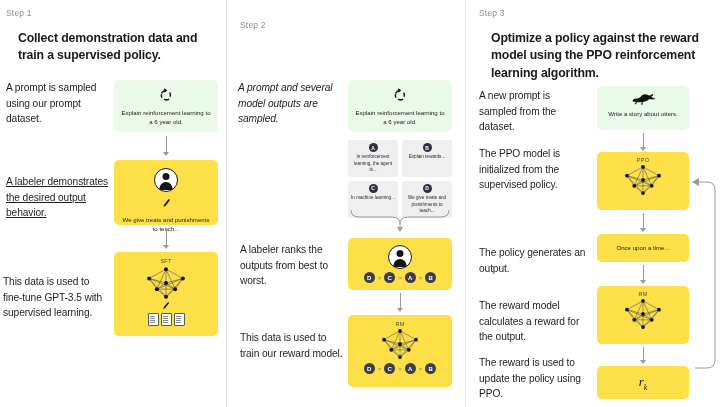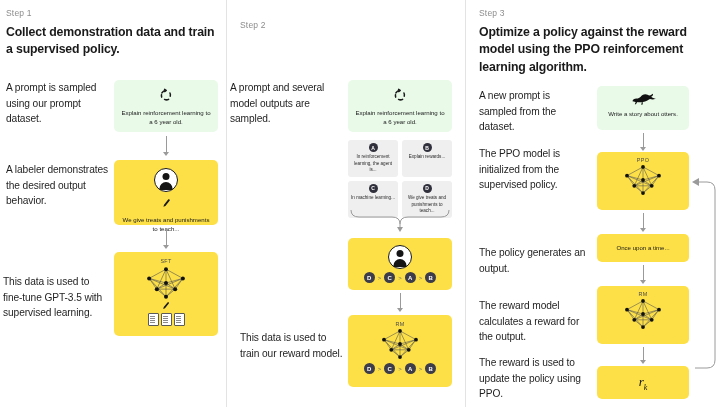--- a/index.html
+++ b/index.html
@@ -13,21 +13,21 @@
   .board{position:relative;width:720px;height:407px;display:flex;}
   .col{position:relative;box-sizing:border-box;}
   .col.c1{width:226px;padding:8px 0 0 6px;}
   .col.c2{width:239px;padding:20px 0 0 14px;}
   .col.c3{width:255px;padding:8px 0 0 14px;}
   .divider{position:absolute;top:0;bottom:0;width:1px;background:#e3e3e3;}
   .divider.d1{left:226px;}
   .divider.d2{left:465px;}
 
   .step-label{font-size:8.5px;color:#8c8c8c;letter-spacing:.2px;margin:0 0 6px 0;}
-  .step-title{font-size:12.3px;font-weight:bold;line-height:1.42;margin:0;letter-spacing:-.15px;max-width:215px;}
+  .step-title{font-size:12.3px;font-weight:bold;line-height:1.42;margin:12px;letter-spacing:-.15px;max-width:215px;}
   .caption{font-size:10.2px;line-height:1.52;color:#1f1f1f;letter-spacing:-.1px;}
 
   
   .card{background:#fde047;border-radius:5px;box-sizing:border-box;}
   .card.green{background:#e9fae9;}
   .card-text{font-size:6.1px;line-height:1.5;text-align:center;color:#1a1a1a;}
   .tiny-label{font-size:5.4px;text-align:center;color:#4a4a4a;letter-spacing:.3px;}
 
   .arrow{width:10px;display:flex;flex-direction:column;align-items:center;}
   .arrow .shaft{width:1px;background:#9a9a9a;}
@@ -67,21 +67,21 @@
 <div class="board">
 
   <div class="divider d1"></div>
   <div class="divider d2"></div>
 
   <div class="col c1">
     <div class="step-label">Step 1</div>
     <div class="step-title">Collect demonstration data and train a supervised policy.</div>
 
     <div class="caption gfx" style="left:6px;top:80px;width:100px;">A prompt is sampled using our prompt dataset.</div>
-    <div class="caption gfx" style="left:6px;top:162px;width:102px;">A labeler demonstrates the desired output behavior.</div>
+    <div class="caption gfx" style="left:6px;top:174px;width:102px;text-decoration:underline;">A labeler demonstrates the desired output behavior.</div>
     <div class="caption gfx" style="left:3px;top:274px;width:102px;">This data is used to fine-tune GPT-3.5 with supervised learning.</div>
 
     <div class="card green gfx" style="left:114px;top:80px;width:104px;height:52px;padding:8px 7px 0 7px;">
       <div style="display:flex;justify-content:center;margin-bottom:6px;">
         <svg width="14" height="14" viewBox="0 0 24 24" fill="none" stroke="#1a1a1a" stroke-width="2.6" stroke-linecap="round">
           <path d="M5 8.5 A8 8 0 0 1 12 4.2"></path>
             <path d="M18.8 8.6 A8 8 0 0 1 19.3 14"></path>
           <path d="M16.5 19.4 A8 8 0 0 1 9.5 19.6"></path>
             <path d="M4.6 15.6 A8 8 0 0 1 4.3 11.5"></path>
           <path d="M12 4.2 l-2.4 -1.8 M12 4.2 l-2.4 1.9"></path>
@@ -142,21 +142,22 @@
         <div class="doc"></div>
           <div class="doc"></div>
           <div class="doc"></div>
       </div>
     </div>
   </div>
 
   <div class="col c2">
     <div class="step-label">Step 2</div>
 
-    <div class="caption gfx" style="left:4px;top:80px;width:100px;">A prompt and several model outputs are sampled.</div>
+    <div class="caption gfx" style="left:12px;top:80px;width:100px;font-style:italic;">A prompt and several model outputs are sampled.</div>
+    <div class="caption gfx" style="left:14px;top:242px;width:104px;">A labeler ranks the outputs from best to worst.</div>
     <div class="caption gfx" style="left:14px;top:330px;width:104px;">This data is used to train our reward model.</div>
 
     <div class="card green gfx" style="left:122px;top:80px;width:104px;height:52px;padding:8px 7px 0 7px;">
       <div style="display:flex;justify-content:center;margin-bottom:6px;">
         <svg width="14" height="14" viewBox="0 0 24 24" fill="none" stroke="#1a1a1a" stroke-width="2.6" stroke-linecap="round">
           <path d="M5 8.5 A8 8 0 0 1 12 4.2"></path>
             <path d="M18.8 8.6 A8 8 0 0 1 19.3 14"></path>
           <path d="M16.5 19.4 A8 8 0 0 1 9.5 19.6"></path>
             <path d="M4.6 15.6 A8 8 0 0 1 4.3 11.5"></path>
           <path d="M12 4.2 l-2.4 -1.8 M12 4.2 l-2.4 1.9"></path>

